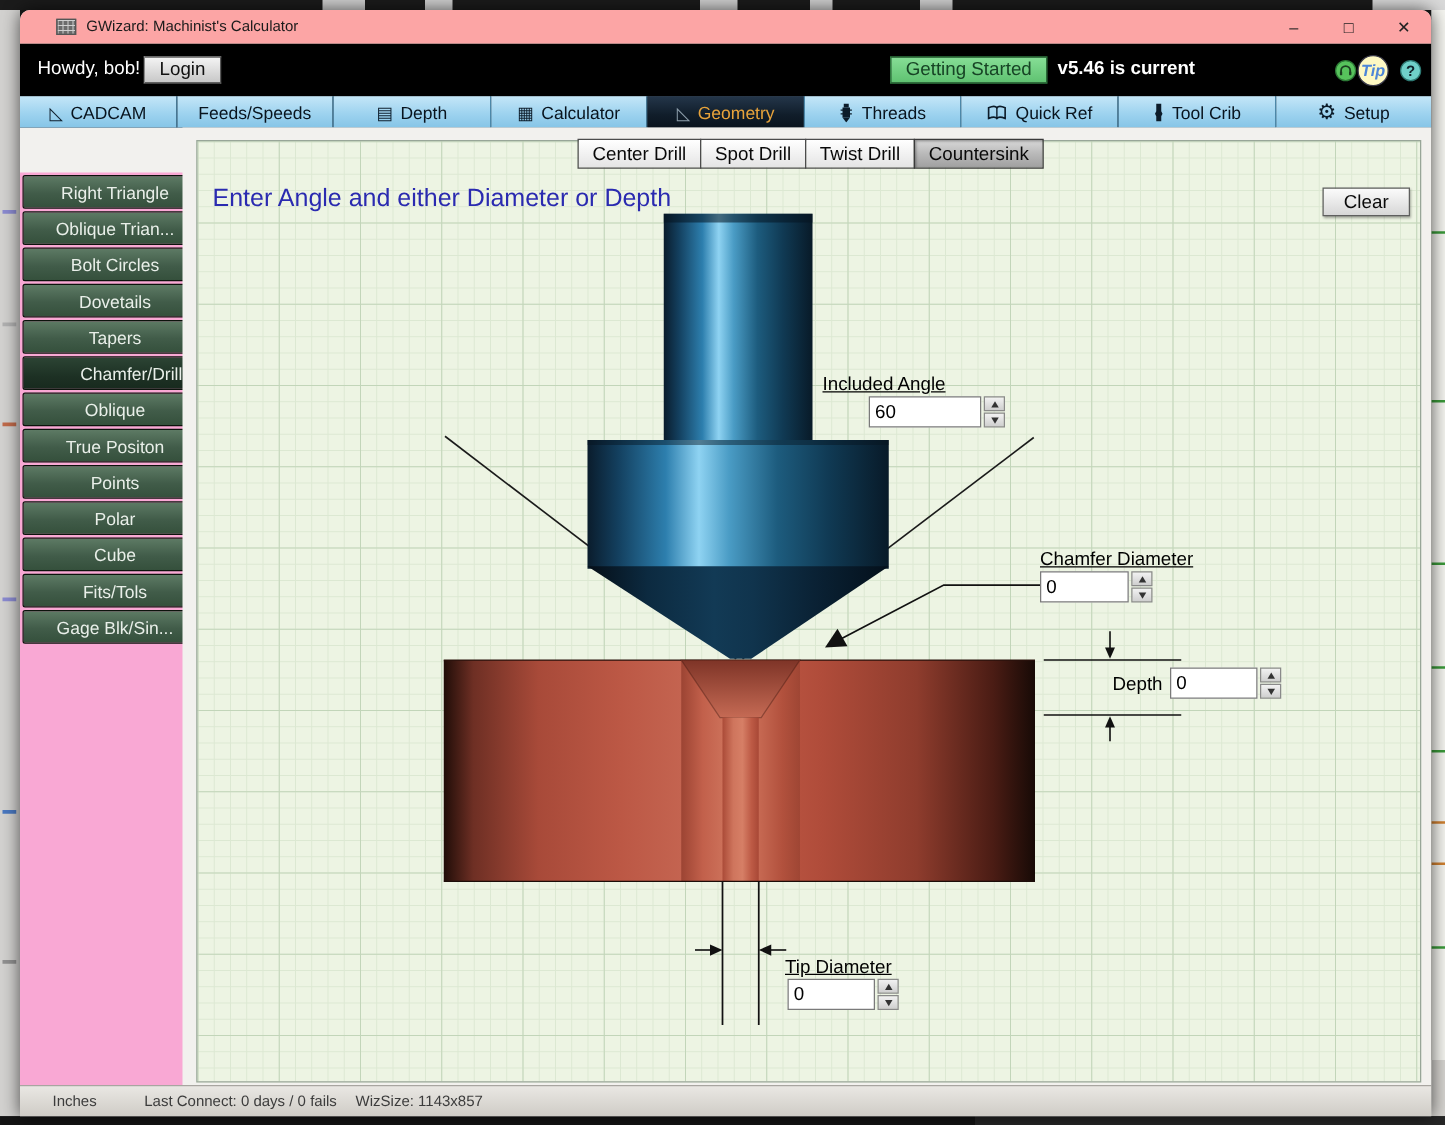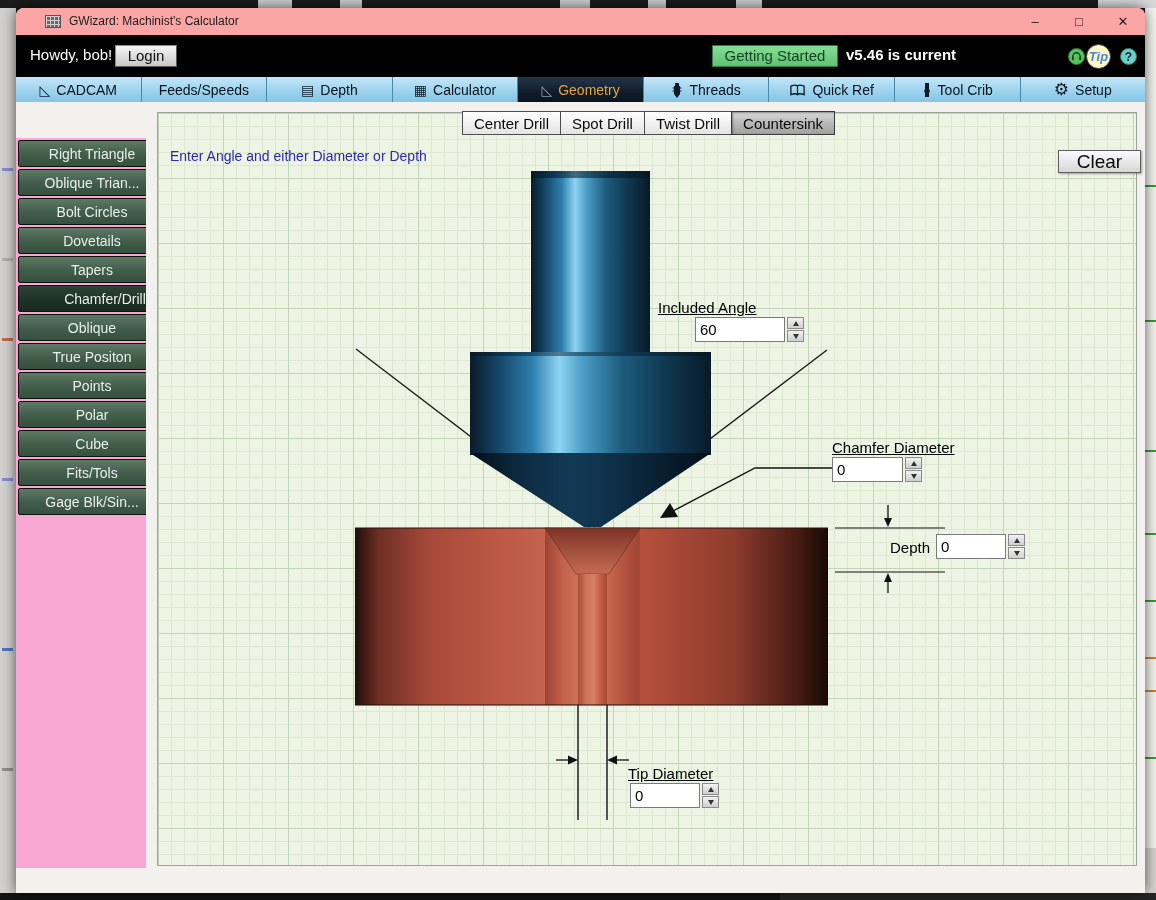--- a/index.html
+++ b/index.html
@@ -84,24 +84,24 @@
 
   
   .subtabs { position:absolute; left:316px; top:9px; display:flex; z-index:5; }
   .subtab { height:24px; padding:0 11px; border:1px solid #4c4c4c; margin-left:-1px;
     background:linear-gradient(#ffffff,#e4e4e4); font-size:15px; color:#090909;
     display:flex; align-items:center; }
   .subtab:first-child { margin-left:0; }
   .subtab.active { background:linear-gradient(#d9d9d9 0%, #b9b9b9 50%, #a0a0a0 100%);
     border-color:#3a3a3a; box-shadow:inset 1px 1px 2px rgba(0,0,0,.35); }
 
-  .instruction { position:absolute; left:24px; top:46px; font-size:14px; color:#2a2ab0; z-index:4; }
-  .clear-btn { position:absolute; left:912px; top:48px; width:83px; height:23px; z-index:4;
+  .instruction { position:absolute; left:24px; top:46px; font-size:20px; color:#2a2ab0; z-index:4; }
+  .clear-btn { position:absolute; left:912px; top:48px; width:70px; height:23px; z-index:4;
     background:linear-gradient(#fbfbfb,#d7d7d7); border:1px solid #5f5f5f;
-    box-shadow:1px 1px 2px rgba(0,0,0,.35); font-size:19px; color:#0a0a0a;
+    box-shadow:1px 1px 2px rgba(0,0,0,.35); font-size:15px; color:#0a0a0a;
     text-align:center; line-height:21px; }
 
   
   .fld-label { position:absolute; z-index:4; font-size:15px; color:#000; text-decoration:underline; }
   .fld-label.nounder { text-decoration:none; }
   .fld-row { position:absolute; z-index:4; display:flex; align-items:stretch; height:25px; }
   .numfield { height:25px; border:1px solid #7a7a7a; background:#fff; font-size:15px;
     font-family:"Liberation Sans", sans-serif; color:#000; padding:0 4px; }
   .spinner { width:17px; margin-left:2px; display:flex; flex-direction:column; }
   .spin-btn { flex:1 1 0; background:linear-gradient(#f2f2f2,#cfcfcf); border:1px solid #8a8a8a;
@@ -413,15 +413,20 @@
           <div class="spin-btn">
               <span class="tri-up"></span>
             </div>
           <div class="spin-btn">
               <span class="tri-down"></span>
             </div>
         </div>
       </div>
     </div>
 
+    <div class="statusbar">
+      <span class="s-units">Inches</span>
+      <span class="s-connect">Last Connect: 0 days / 0 fails</span>
+      <span class="s-wizsize">WizSize: 1143x857</span>
+    </div>
 
   </div>
 </div>
 
 </body></html>

